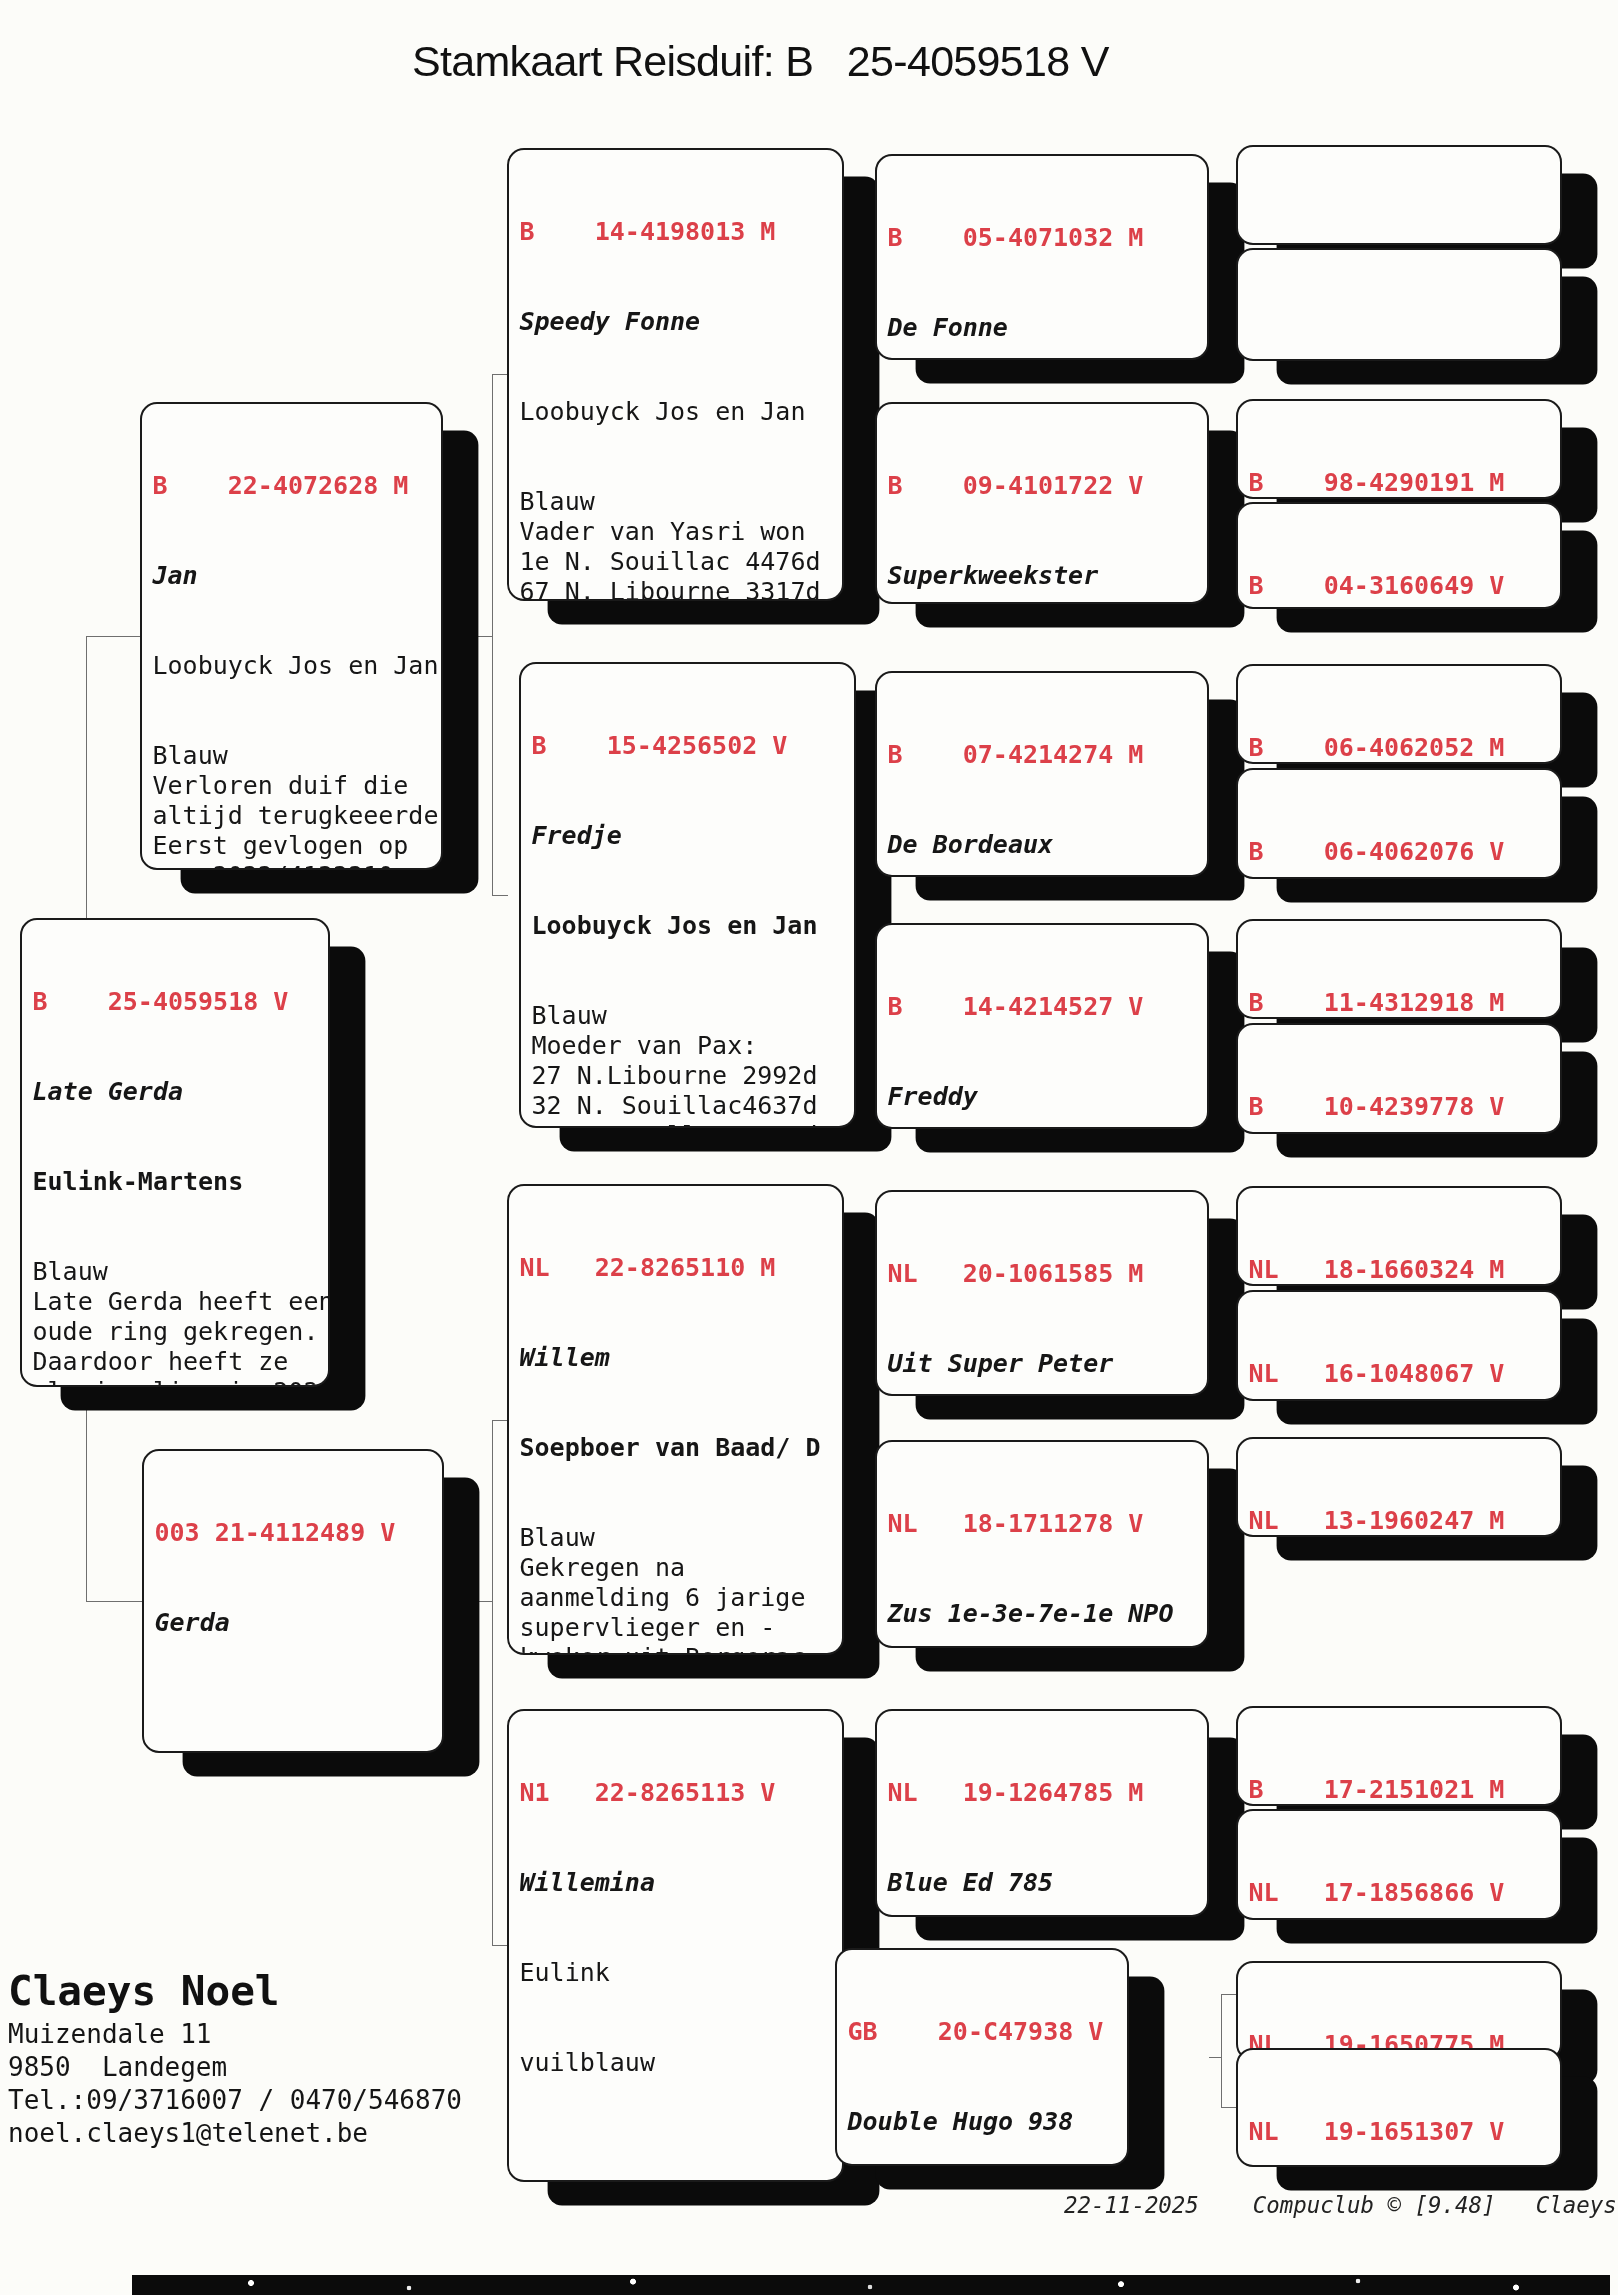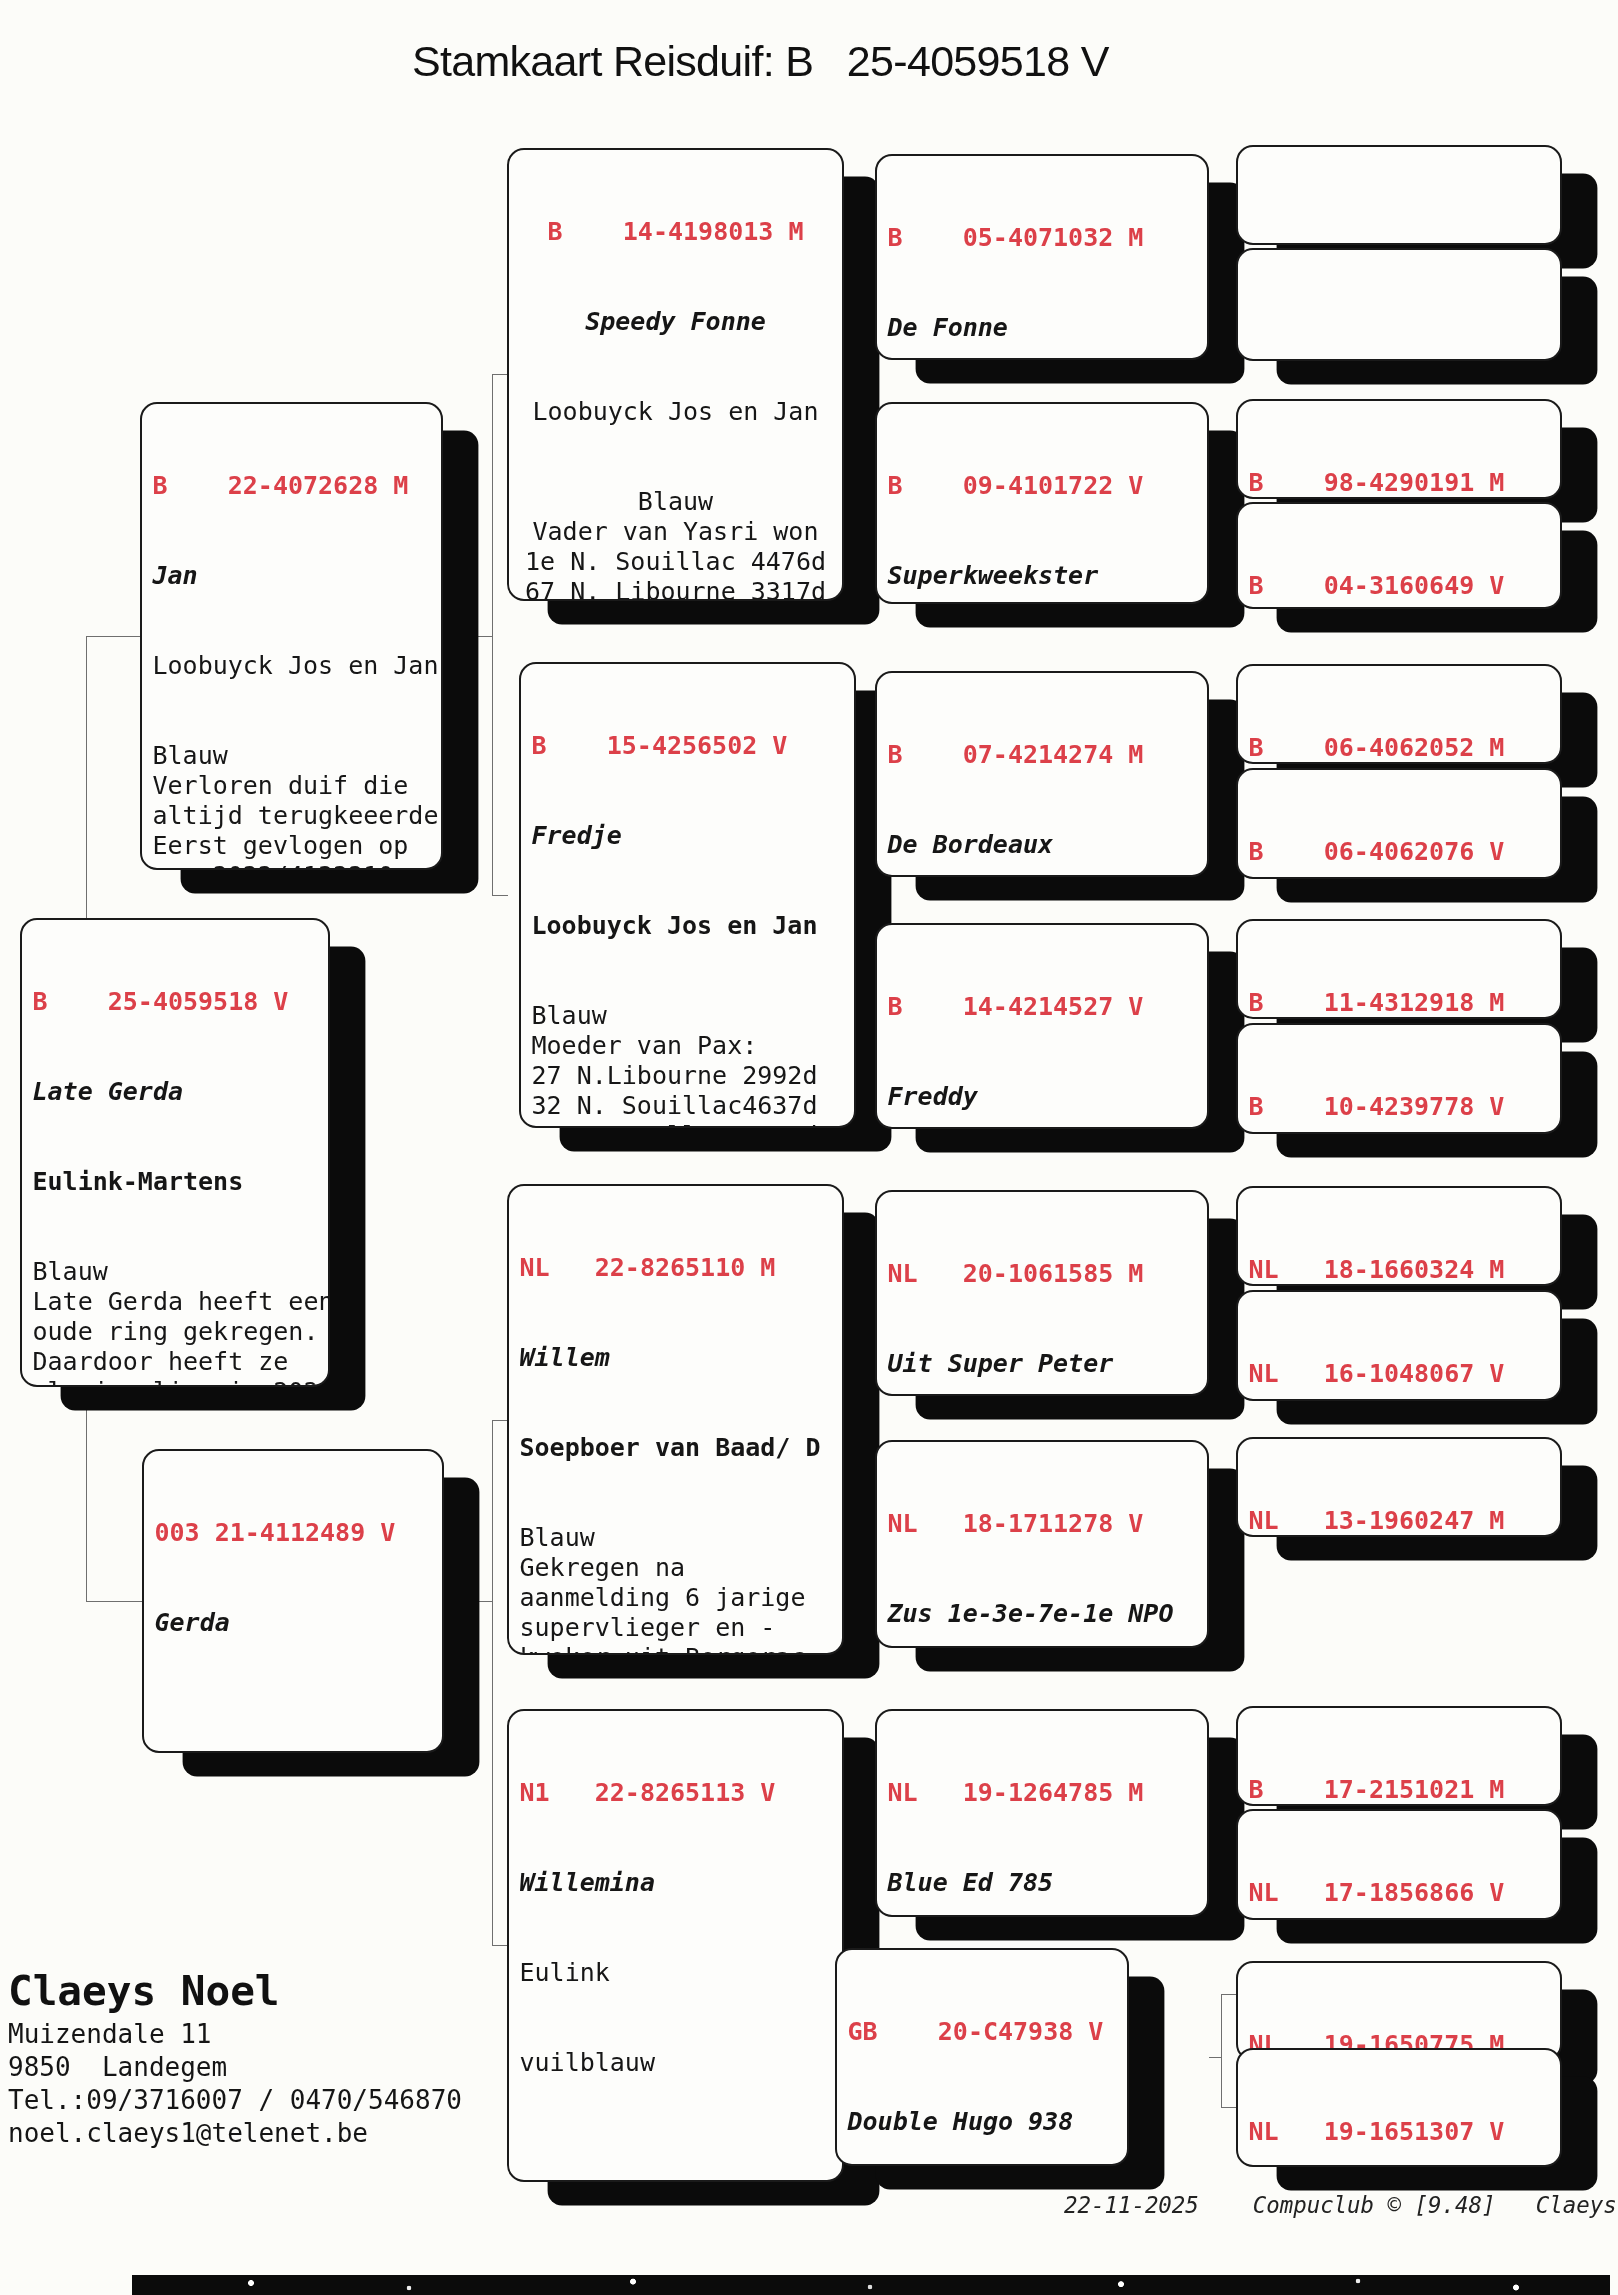--- a/index.html
+++ b/index.html
@@ -51,21 +51,21 @@
     <div class="pbox" style="left: 20px; top: 918px; width: 310px; height: 469px;">
     <div class="code">B    25-4059518 V</div>
     <div class="bname">Late Gerda</div>
     <div class="owner bold">Eulink-Martens</div>
   <div class="bline">Blauw</div><div class="bline">Late Gerda heeft een</div><div class="bline">oude ring gekregen.</div><div class="bline">Daardoor heeft ze</div><div class="bline">als jaarling in 2024</div></div>
     <div class="pbox" style="left: 142px; top: 1449px; width: 302px; height: 304px;">
     <div class="code">003 21-4112489 V</div>
     <div class="bname">Gerda</div>
     
   <div class="bline"></div></div>
-    <div class="pbox" style="left: 507px; top: 148px; width: 337px; height: 453px; text-align: center;">
+    <div class="pbox" style="left: 507px; top: 148px; width: 337px; height: 453px;">
     <div class="code">B    14-4198013 M</div>
     <div class="bname">Speedy Fonne</div>
     <div class="owner">Loobuyck Jos en Jan</div>
   <div class="bline">Blauw</div><div class="bline">Vader van Yasri won</div><div class="bline">1e N. Souillac 4476d</div><div class="bline">67 N. Libourne 3317d</div></div>
     <div class="pbox" style="left: 507px; top: 662px; width: 337px; height: 466px; margin-left: 12px;">
     <div class="code">B    15-4256502 V</div>
     <div class="bname">Fredje</div>
     <div class="owner bold">Loobuyck Jos en Jan</div>
   <div class="bline">Blauw</div><div class="bline">Moeder van Pax:</div><div class="bline">27 N.Libourne 2992d</div><div class="bline">32 N. Souillac4637d</div><div class="bline">176 N. Tulle  6842d</div></div>
     <div class="pbox" style="left: 507px; top: 1184px; width: 337px; height: 471px;">

